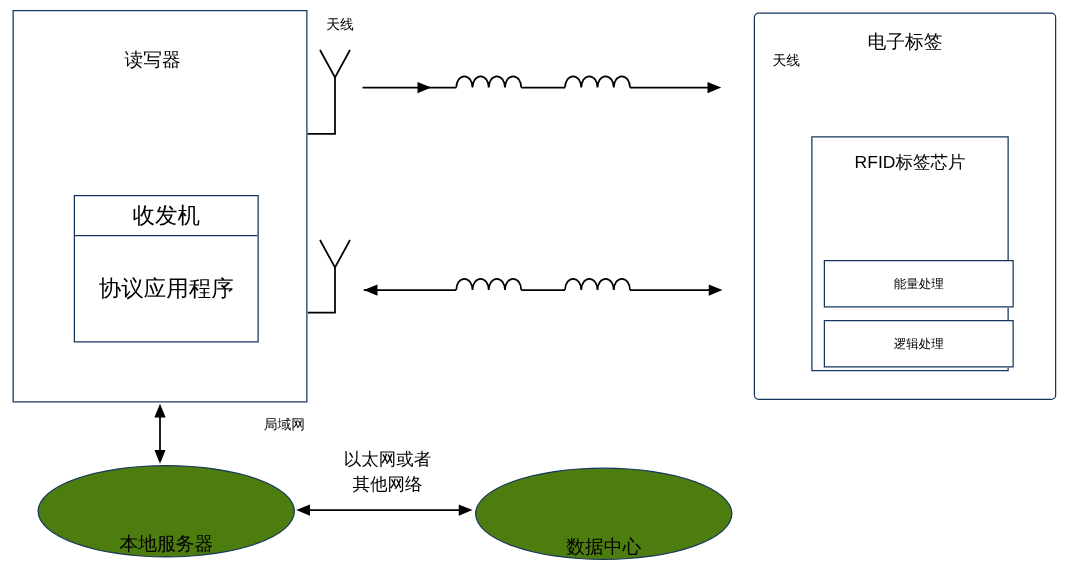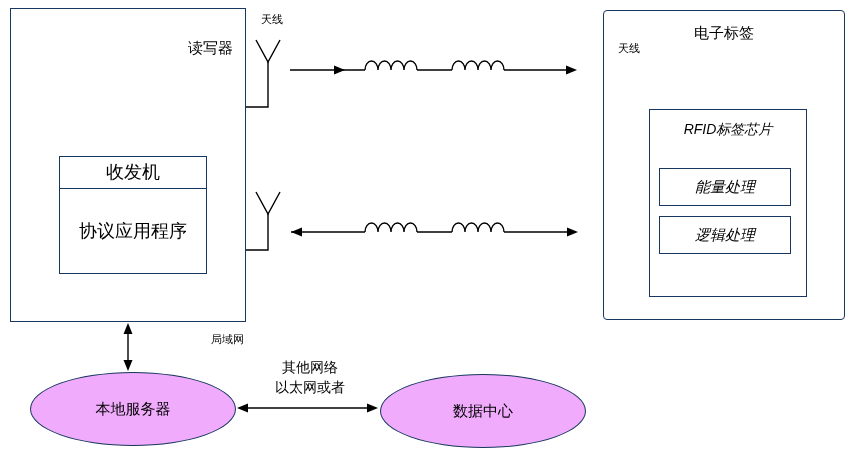--- a/index.html
+++ b/index.html
@@ -1,43 +1,43 @@
 <!DOCTYPE html>
 <html><head>
 <meta charset="utf-8">
 <style>
   html,body{margin:0;padding:0;background:#ffffff;}
   .canvas{position:relative;width:856px;height:461px;background:#ffffff;
           font-family:"Liberation Sans","DejaVu Sans",sans-serif;color:#000;overflow:hidden;}
   .canvas svg{position:absolute;left:0;top:0;}
   .box{position:absolute;background:#ffffff;border:1.5px solid #17375E;box-sizing:border-box;}
   .reader-box{left:10px;top:8px;width:236px;height:314px;}
-  .reader-title{position:absolute;left:0;right:12px;top:30px;text-align:right;font-size:15px;}
+  .reader-title{position:absolute;left:0;right:12px;top:30px;text-align:center;font-size:15px;}
   .inner-box{position:absolute;left:48px;top:147px;width:148px;height:118px;
              border:1.4px solid #17375E;box-sizing:border-box;background:#fff;}
   .inner-header{height:31px;line-height:31px;text-align:center;border-bottom:1.4px solid #17375E;font-size:18px;}
   .inner-body{height:84px;display:flex;align-items:center;justify-content:center;font-size:18px;}
   .tag-box{left:603px;top:10px;width:242px;height:310px;border-radius:4px;}
   .tag-title{position:absolute;left:0;right:0;top:13px;text-align:center;font-size:15px;}
   .chip-box{position:absolute;left:45px;top:98px;width:158px;height:188px;
-            border:1.4px solid #17375E;box-sizing:border-box;background:#fff;font-style:italic;}
+            border:1.4px solid #17375E;box-sizing:border-box;background:#fff;}
   .chip-title{position:absolute;left:0;right:0;top:11px;text-align:center;font-size:14px;}
-  .proc-box{position:absolute;left:9px;width:132px;height:38px;border:1.4px solid #17375E;
+  .proc-box{position:absolute;left:9px;width:152px;height:38px;border:1.4px solid #17375E;
             box-sizing:border-box;display:flex;align-items:center;justify-content:center;
-            font-size:15px;background:#fff;}
+            font-size:10px;background:#fff;margin-top:40px;}
   .proc-energy{top:58px;}
   .proc-logic{top:106px;}
   .label{position:absolute;font-size:11px;}
   .antenna-top-label{left:246px;top:12px;width:52px;text-align:center;}
   .tag-antenna-label{left:604px;top:41px;width:50px;text-align:center;}
   .lan-label{left:167px;top:332px;margin-left:44px;}
   .eth-label{position:absolute;left:240px;top:357px;width:140px;text-align:center;
              font-size:14px;line-height:20px;}
   .ellipse{position:absolute;width:204px;height:72px;border:1.4px solid #17375E;
-           border-radius:50%;background:#f0abfc;display:flex;align-items:center;
+           border-radius:50%;background:#4d7c0f;display:flex;align-items:flex-end;
            justify-content:center;font-size:15px;}
   .ellipse-server{left:30px;top:372px;}
   .ellipse-datacenter{left:380px;top:374px;}
 </style>
 </head>
 <body>
 
 <div class="canvas">
 
   <svg width="856" height="461" viewBox="0 0 856 461">
@@ -104,21 +104,21 @@
 
   <div class="label tag-antenna-label">天线</div>
 
   <div class="label lan-label">局域网</div>
 
   <div class="ellipse ellipse-server">
     <span>本地服务器</span>
   </div>
 
   <div class="eth-label">
+    <div>以太网或者</div>
     <div>其他网络</div>
-    <div>以太网或者</div>
   </div>
 
   <div class="ellipse ellipse-datacenter">
     <span>数据中心</span>
   </div>
 
 </div>
 
 </body></html>

